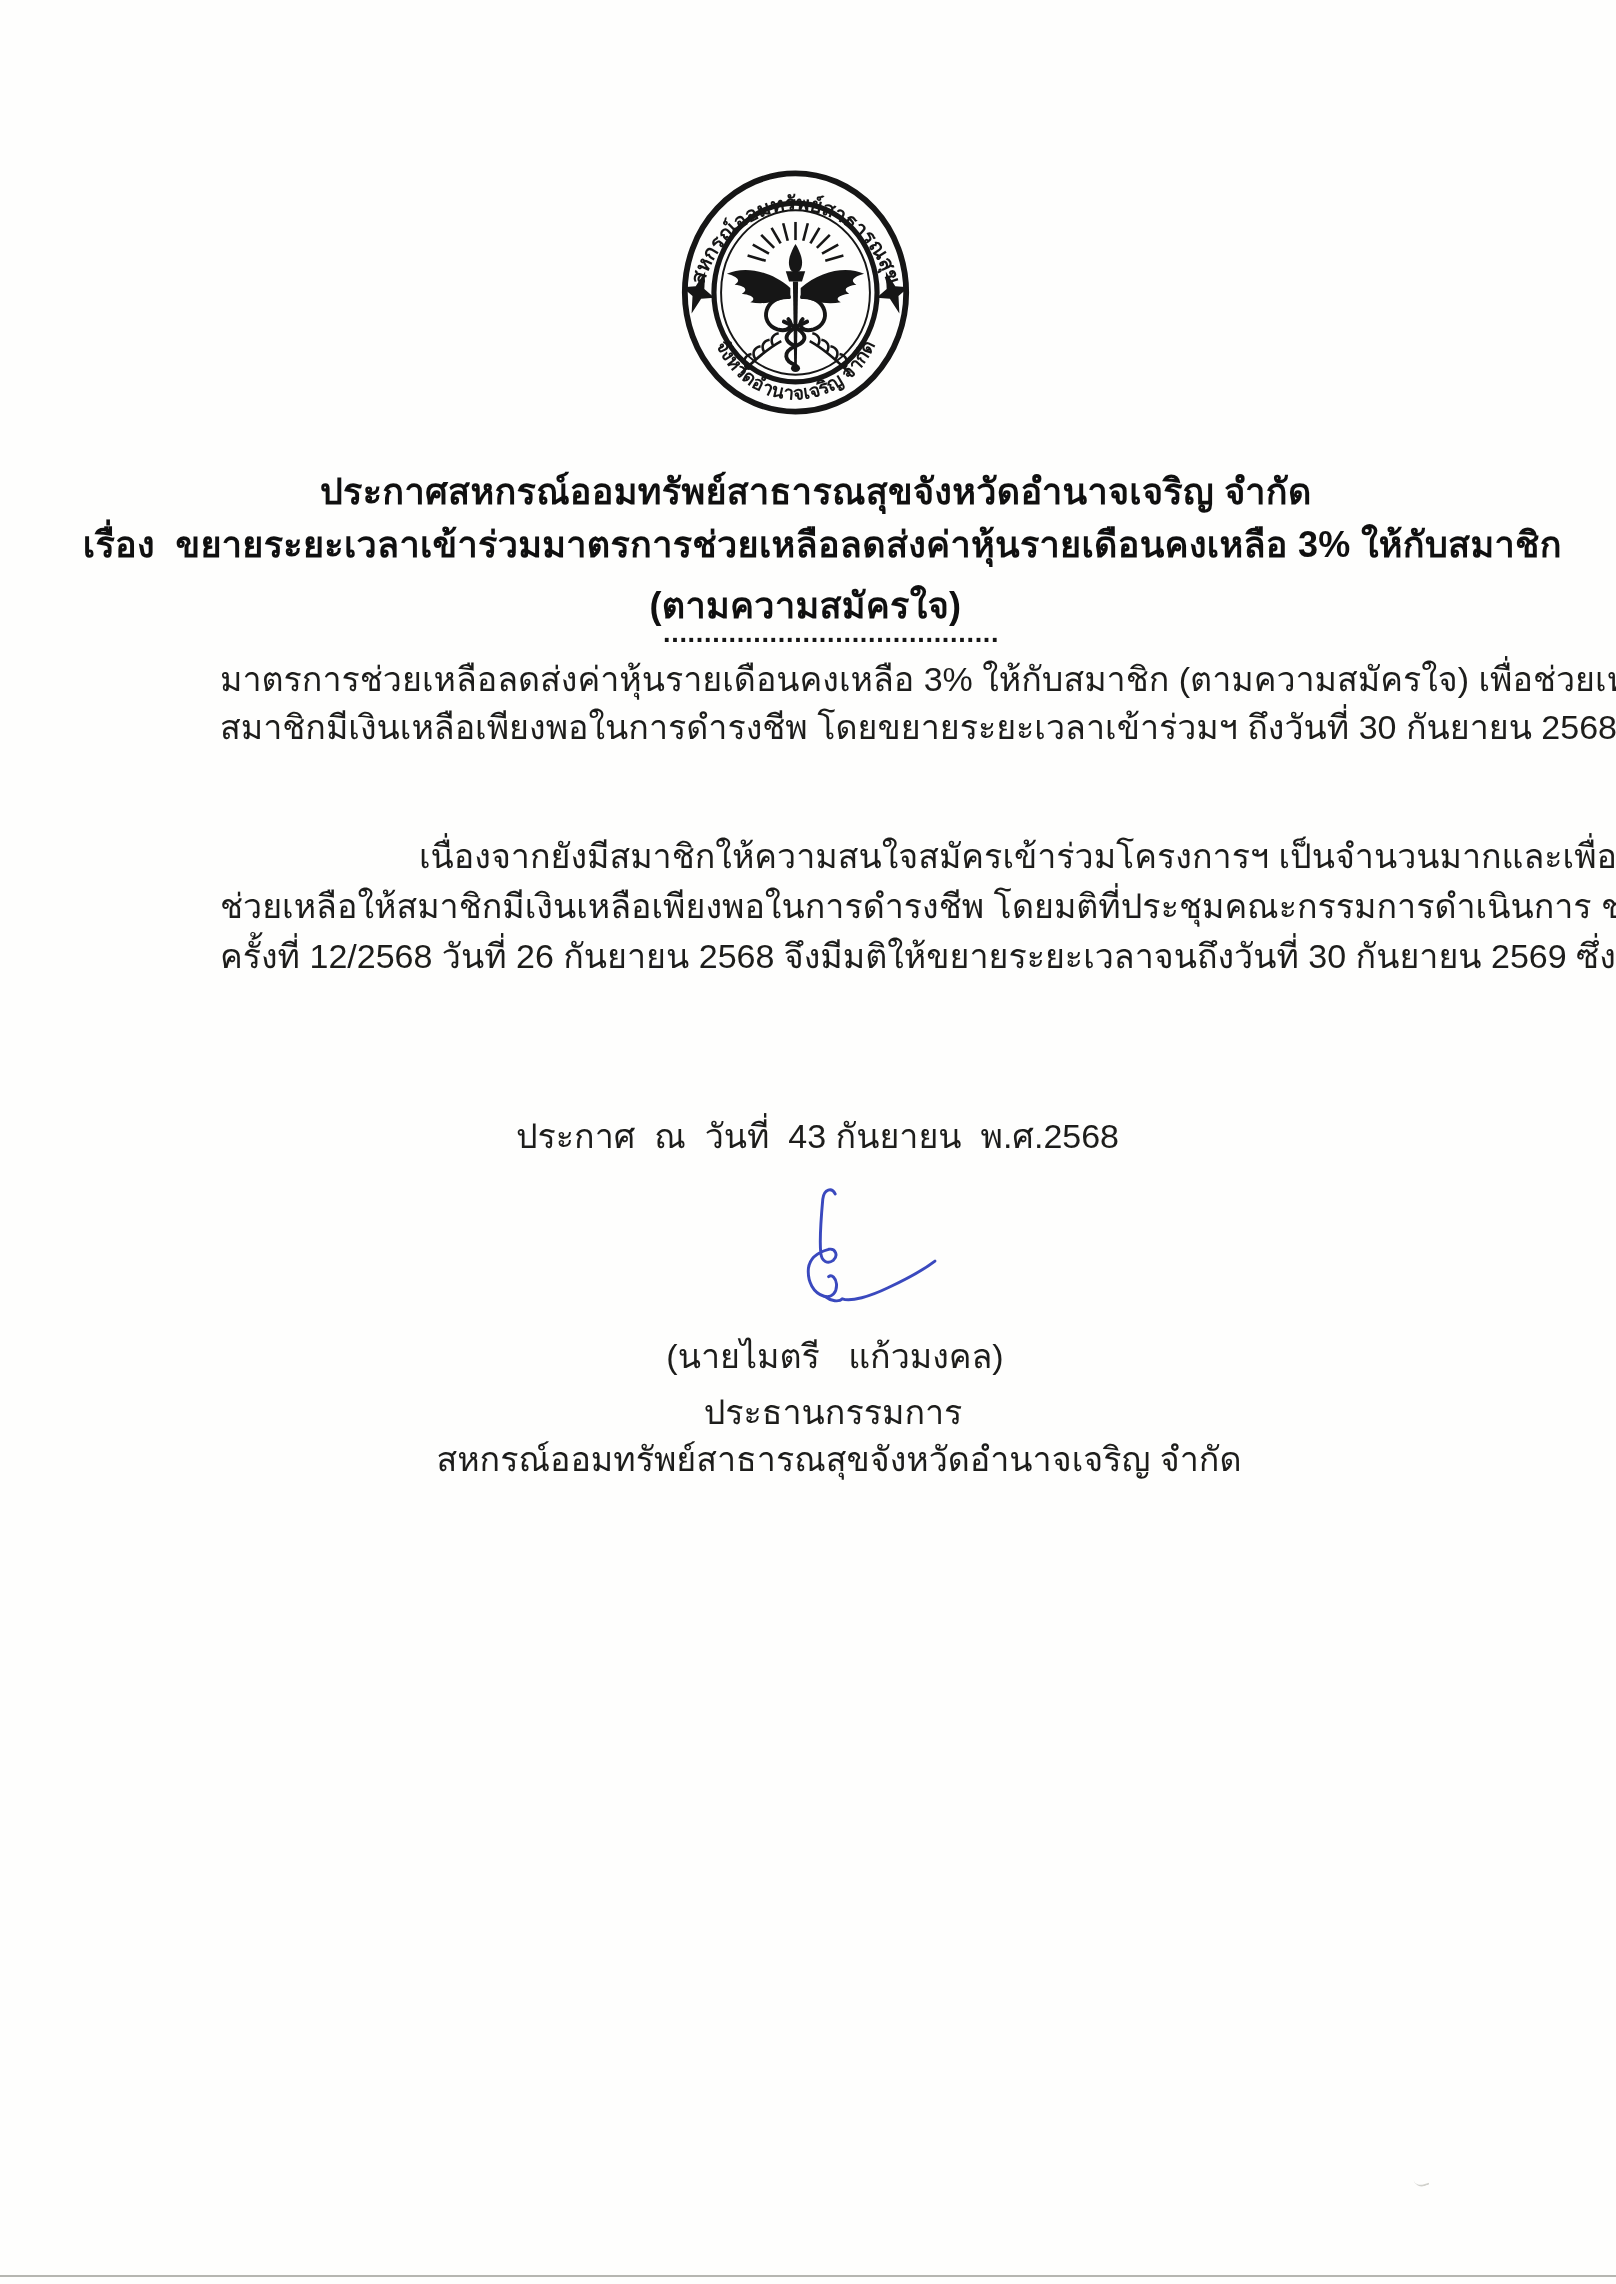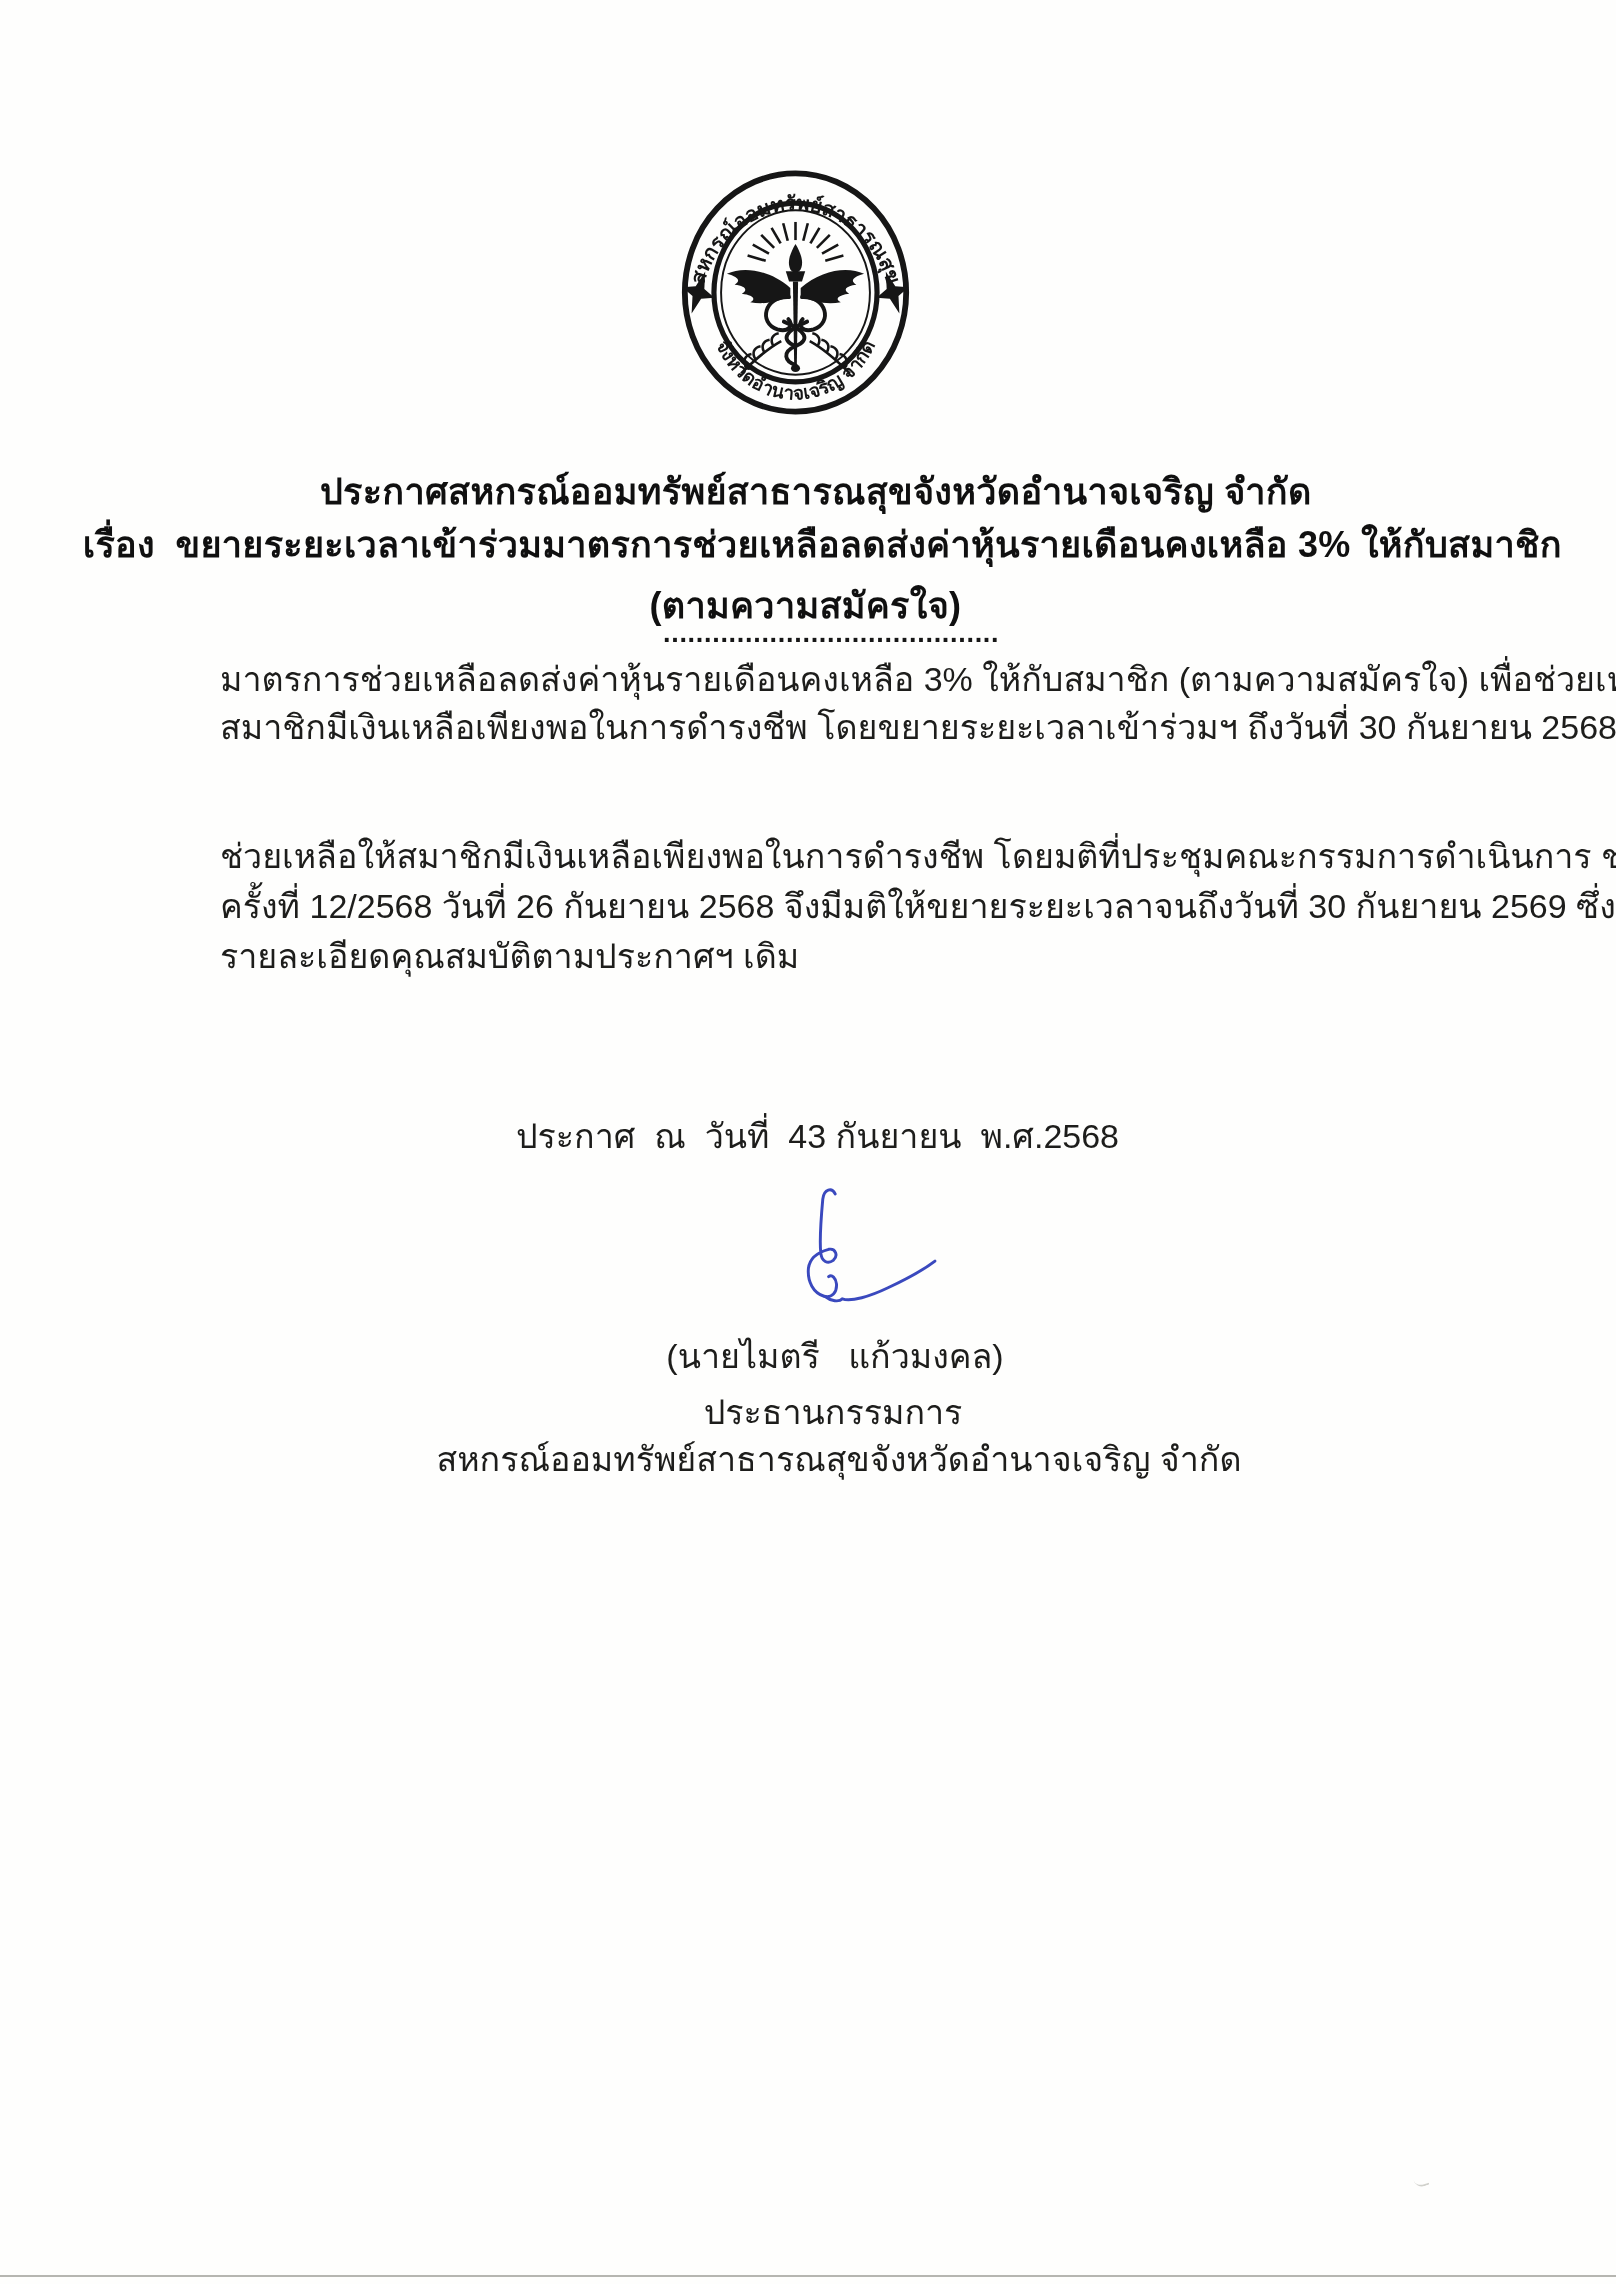--- a/index.html
+++ b/index.html
@@ -178,23 +178,23 @@
   <div class="centered title-line t3">(ตามความสมัครใจ)</div>
 
   <div class="abs dots-divider">.........................................</div>
 
   <div class="para p1">
     <div class="line">มาตรการช่วยเหลือลดส่งค่าหุ้นรายเดือนคงเหลือ 3% ให้กับสมาชิก (ตามความสมัครใจ) เพื่อช่วยเหลือให้</div>
     <div class="line">สมาชิกมีเงินเหลือเพียงพอในการดำรงชีพ โดยขยายระยะเวลาเข้าร่วมฯ ถึงวันที่ 30 กันยายน 2568 นั้น</div>
   </div>
 
   <div class="para p2">
+    <div class="line indent">เนื่องจากยังมีสมาชิกให้ความสนใจสมัครเข้าร่วมโครงการฯ เป็นจำนวนมากและเพื่อ</div>
     <div class="line">ช่วยเหลือให้สมาชิกมีเงินเหลือเพียงพอในการดำรงชีพ โดยมติที่ประชุมคณะกรรมการดำเนินการ ชุดที่ 31</div>
     <div class="line">ครั้งที่ 12/2568 วันที่ 26 กันยายน 2568 จึงมีมติให้ขยายระยะเวลาจนถึงวันที่ 30 กันยายน 2569 ซึ่งมี</div>
-    <div class="line">รายละเอียดคุณสมบัติตามประกาศฯ เดิม</div>
   </div>
 
   <div class="abs date-line">ประกาศ  ณ  วันที่  43 กันยายน  พ.ศ.2568</div>
 
   <svg class="signature-svg" viewBox="0 0 208 184">
     <g fill="none" stroke="#3a49be" stroke-width="4.5" stroke-linecap="round">
       <path d="M 46,9 C 41,-1 29,1 27,17 C 24,50 22,83 24,100 C 25,113 35,117 43,111 C 51,104 47,92 36,94 C 21,98 7,107 5,123 C 3,144 13,161 29,166 C 41,169 49,160 48,147 C 47,138 41,132 36,136"></path>
       <path d="M 30,166 C 40,174 52,175 57,170 C 70,175 100,166 127,153 C 157,139 182,125 199,112"></path>
     </g>
   </svg>

